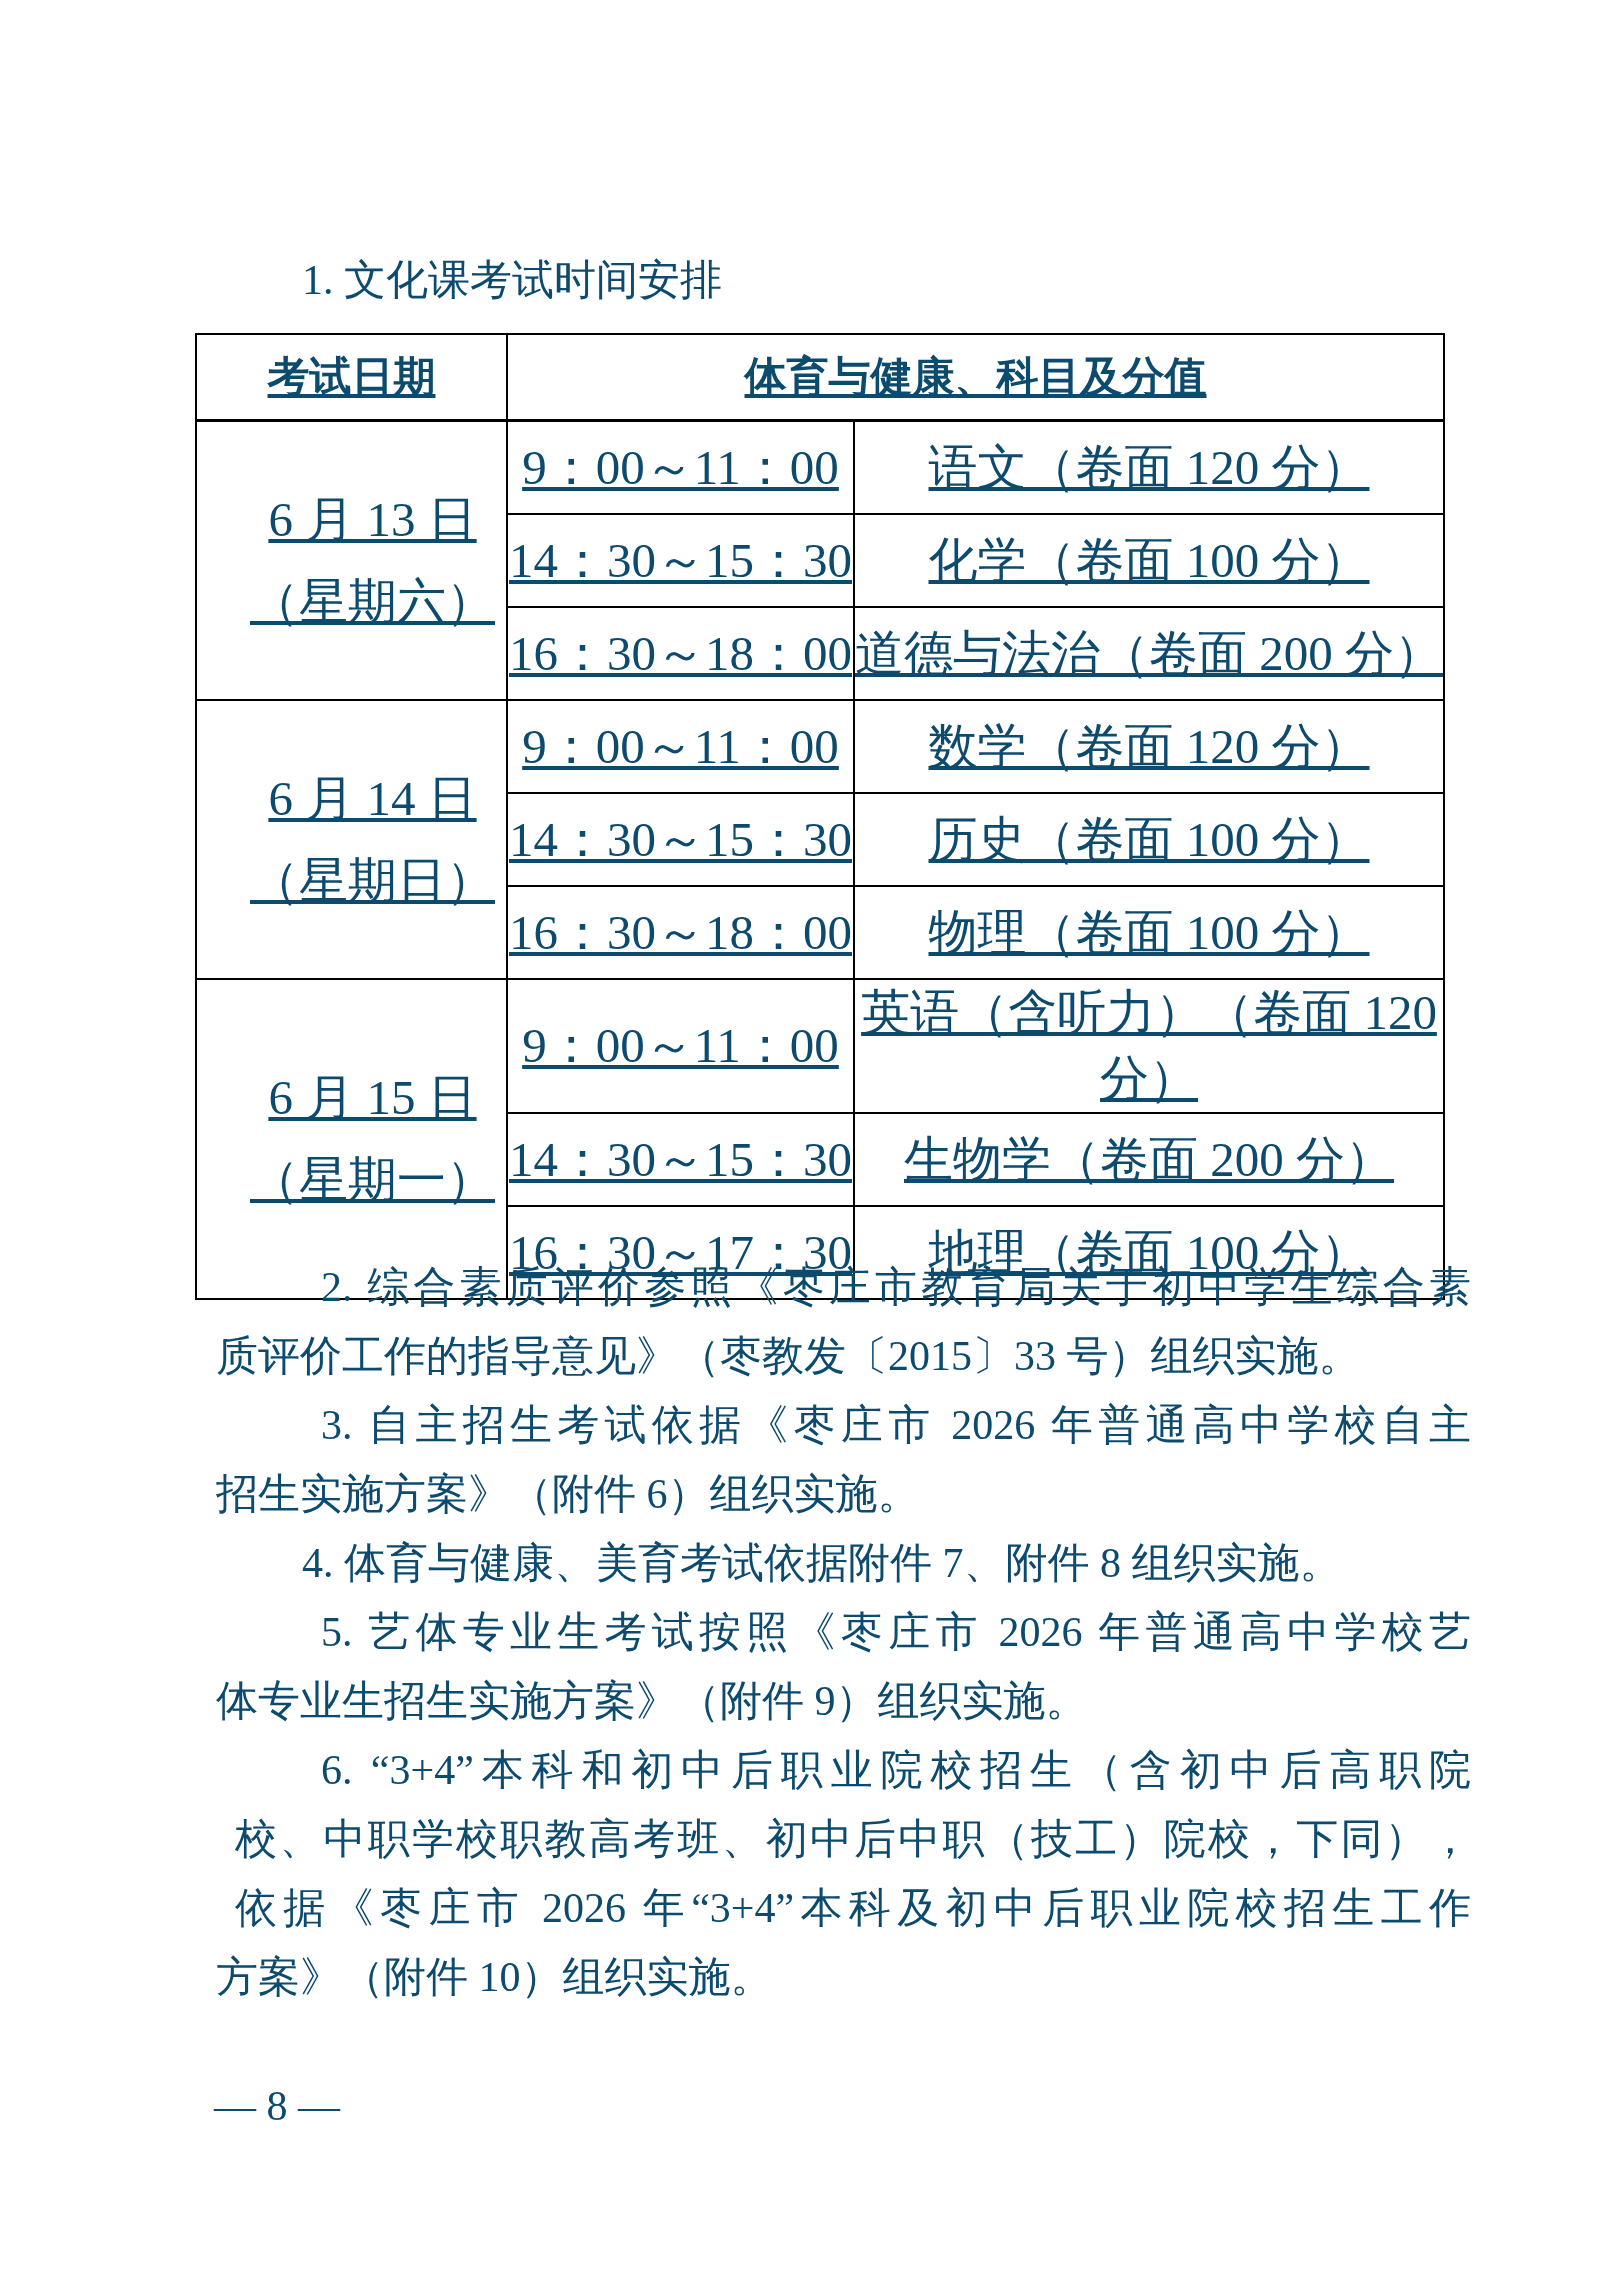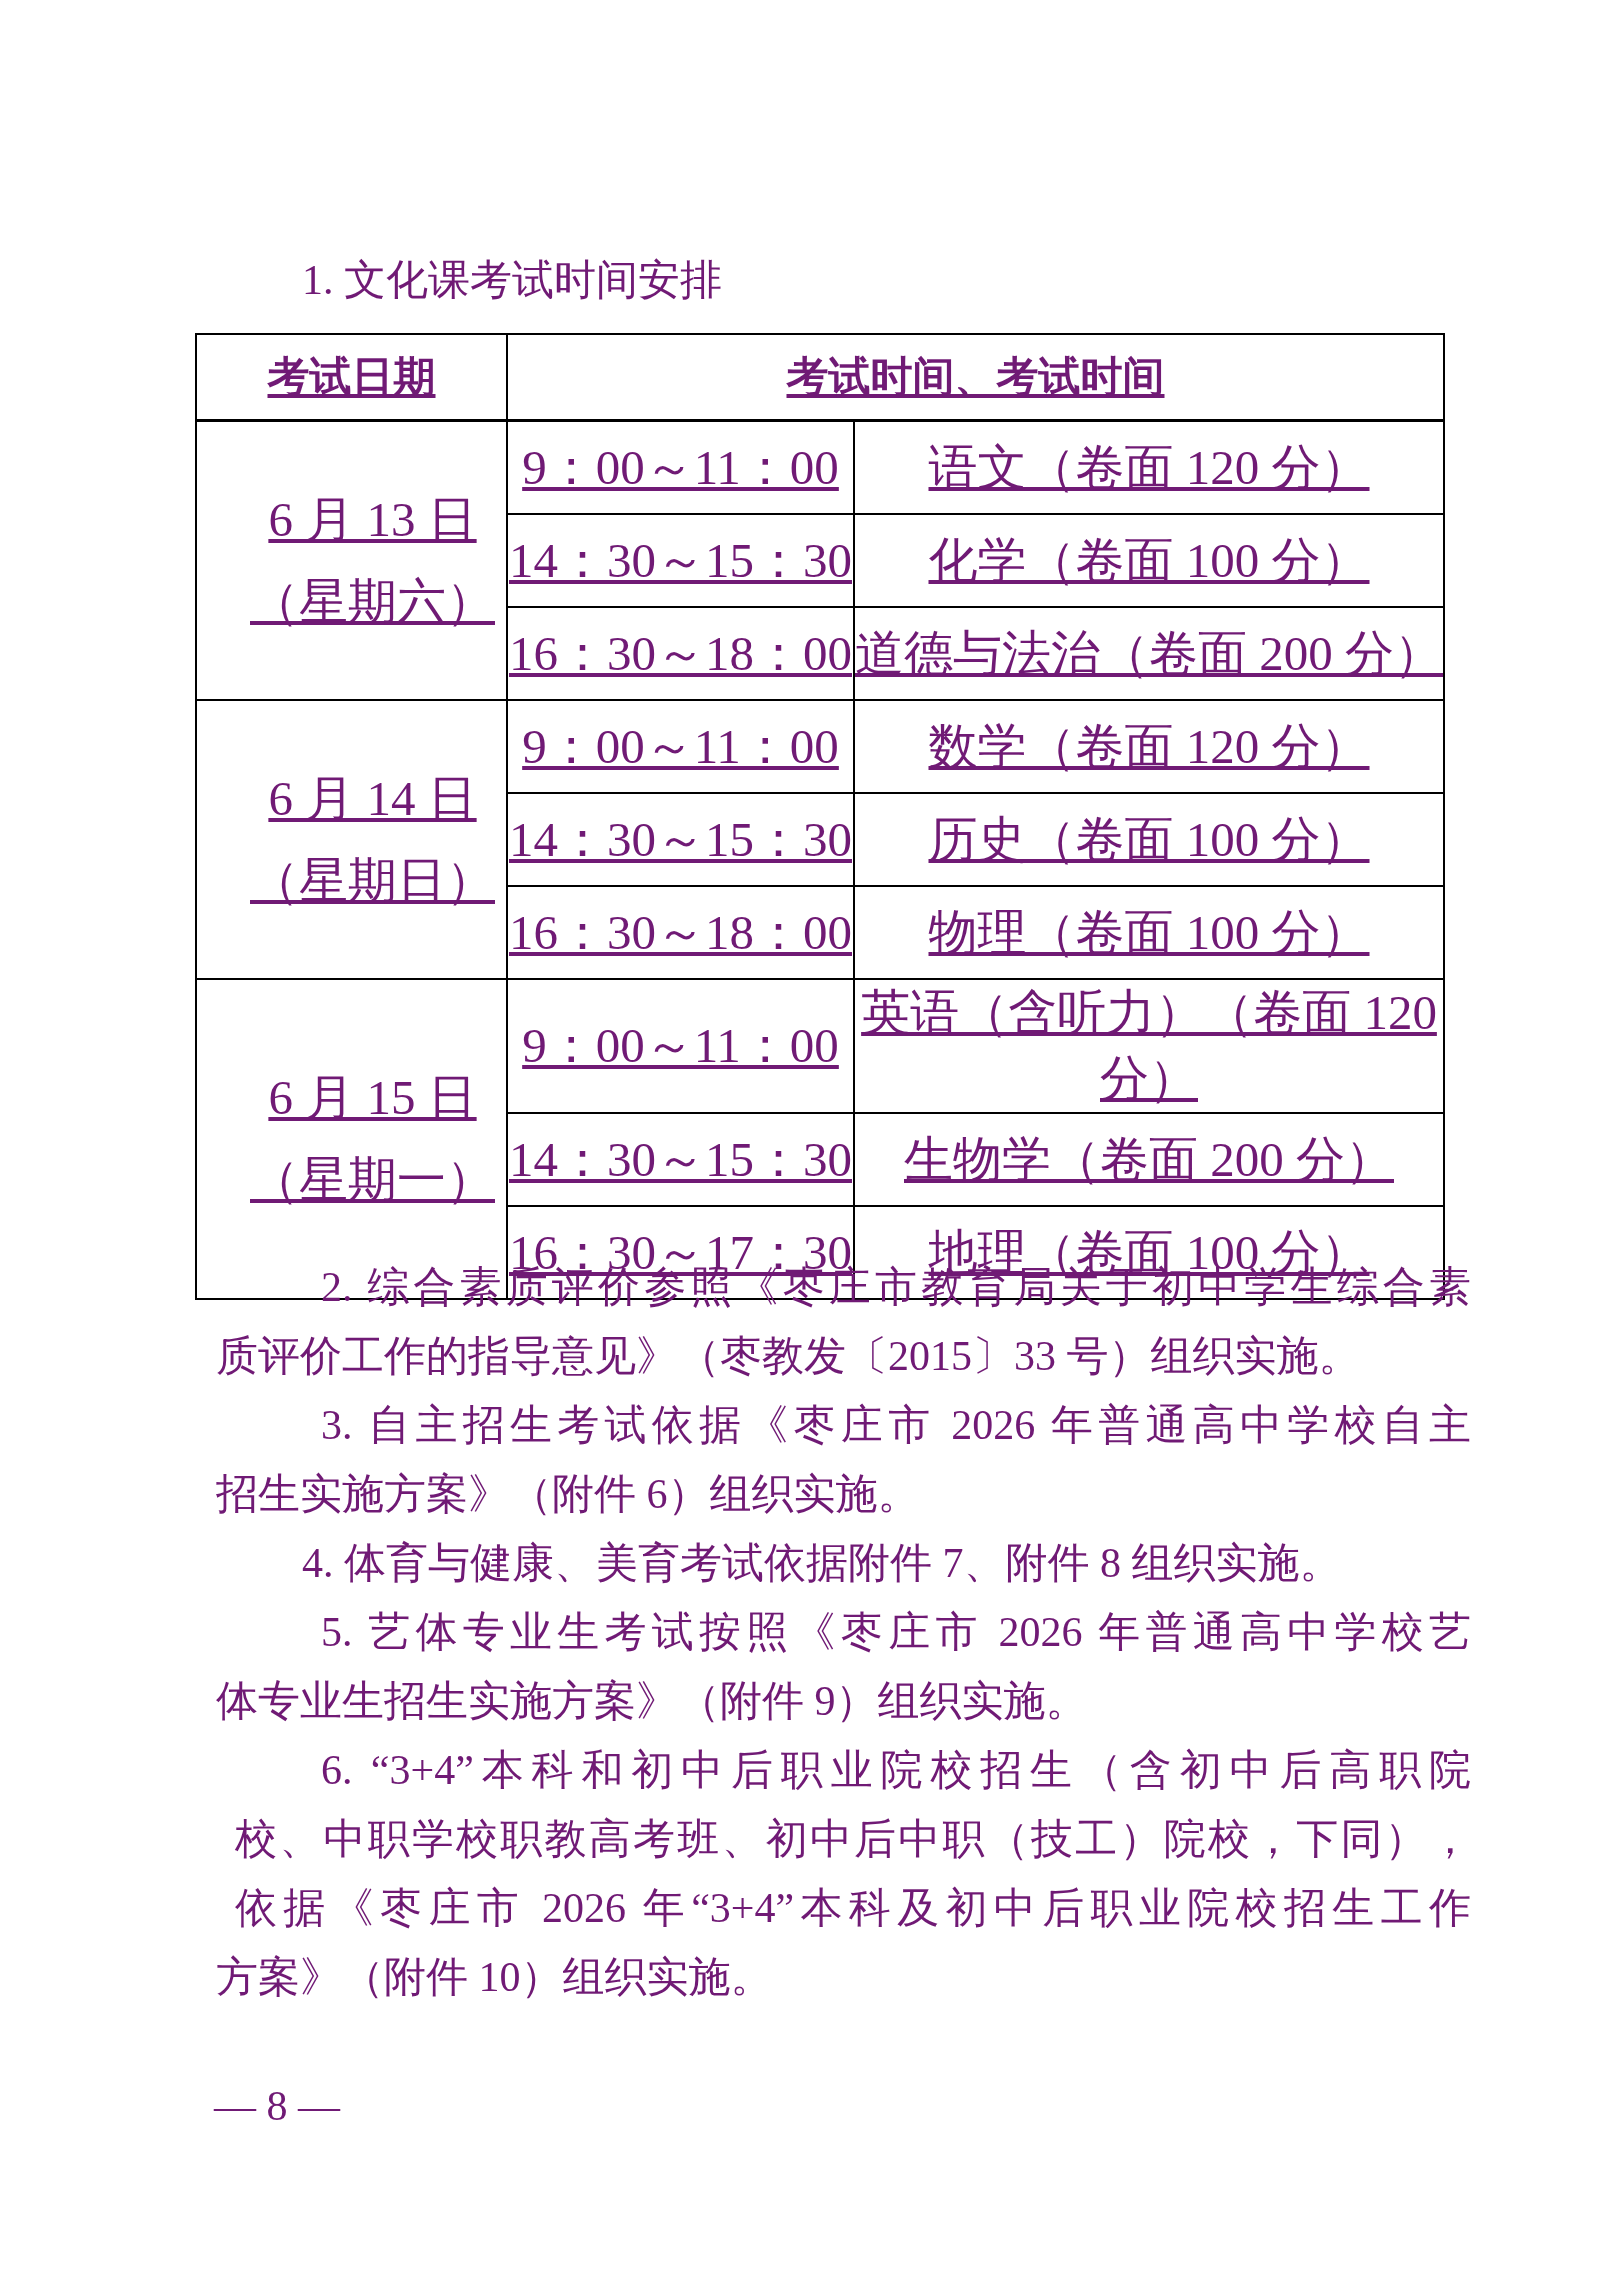--- a/index.html
+++ b/index.html
@@ -6,21 +6,21 @@
   html, body {
     margin: 0;
     padding: 0;
     background: #ffffff;
   }
   .doc {
     position: relative;
     width: 1621px;
     height: 2293px;
     background: #ffffff;
-    color: #701a75;
+    color: #0c4a6e;
     font-family: "Liberation Serif", "DejaVu Serif", serif;
     overflow: hidden;
   }
   
   .heading {
     position: absolute;
     left: 216px;
     top: 253px;
     width: 1255px;
     font-size: 42px;
@@ -104,21 +104,21 @@
 
   <table class="exam-table">
     <colgroup>
       <col style="width:311px">
       <col style="width:347px">
       <col style="width:590px">
     </colgroup>
     <tbody>
       <tr class="head">
         <td>考试日期</td>
-        <td colspan="2">考试时间、考试时间</td>
+        <td colspan="2">体育与健康、科目及分值</td>
       </tr>
 
       <tr class="r">
         <td class="date-cell" rowspan="3">
           <div>6 月 13 日</div>
           <div>（星期六）</div>
         </td>
         <td>9：00～11：00</td>
         <td>语文（卷面 120 分）</td>
       </tr>

